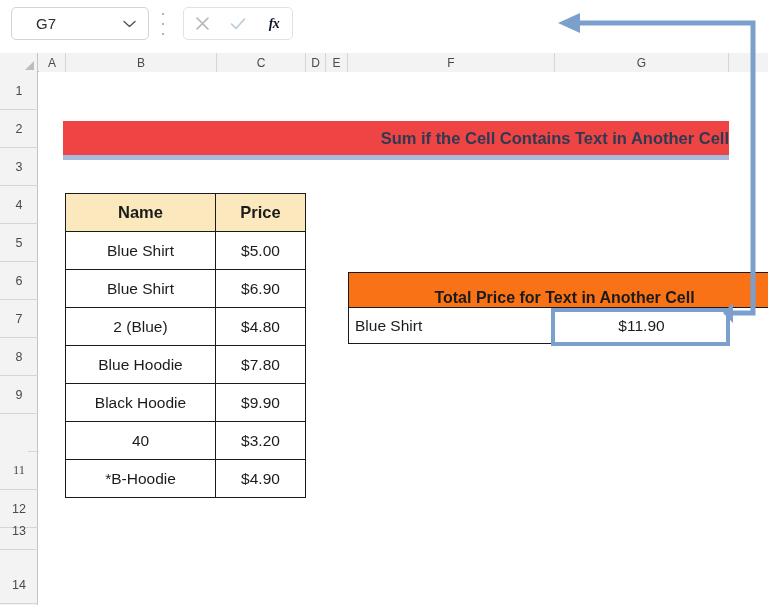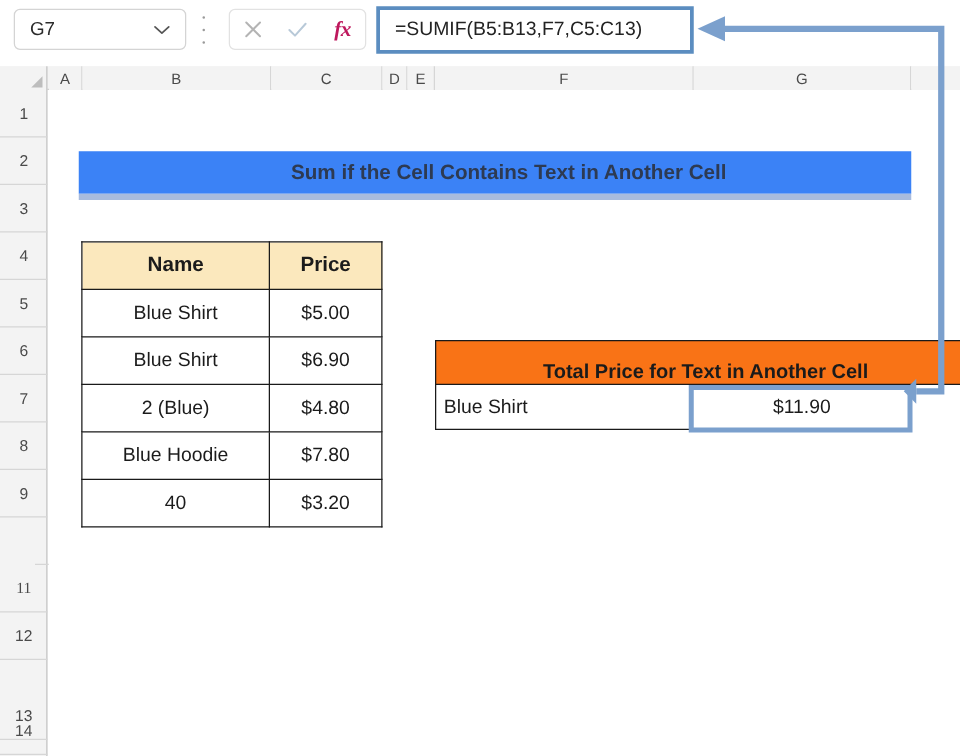--- a/index.html
+++ b/index.html
@@ -15,21 +15,21 @@
   .fbar {
     position: absolute; left: 0; top: 0; width: 768px; height: 50px;
     background: #ffffff;
   }
   .namebox {
     position: absolute; left: 11px; top: 7px; width: 138px; height: 33px;
     background: #ffffff; border: 1px solid #d4d4d4; border-radius: 5px;
     display: flex; align-items: center;
   }
   .namebox-text {
-    font-size: 15px; color: #2b2b2b; margin-left: 12px; flex: 1;
+    font-size: 15px; color: #2b2b2b; margin-left: 24px; flex: 1;
     font-family: "Liberation Sans", sans-serif;
   }
   .namebox-caret {
     width: 22px; margin-right: 8px; display: flex; align-items: center; justify-content: center;
   }
   .namebox-caret svg { display: block; }
 
   .kebab {
     position: absolute; left: 158px; top: 13px; width: 10px; height: 22px;
     display: flex; flex-direction: column; align-items: center; justify-content: space-between;
@@ -37,21 +37,21 @@
   .kebab i { display: block; width: 2px; height: 2px; border-radius: 50%; background: #9a9a9a; }
 
   .fbtns {
     position: absolute; left: 183px; top: 7px; width: 110px; height: 33px;
     border: 1px solid #e2e2e2; border-radius: 5px; background: #fff;
     display: flex; align-items: center; justify-content: space-around;
   }
   .fbtn { width: 30px; height: 28px; display: flex; align-items: center; justify-content: center; }
   .fx-label {
     font-family: "Liberation Serif", serif; font-style: italic;
-    font-size: 17px; font-weight: 700; color: #be185d; letter-spacing: -0.5px;
+    font-size: 14px; font-weight: 700; color: #0f172a; letter-spacing: -0.5px;
   }
 
   .formula-input {
     position: absolute; left: 301px; top: 5px; width: 254px; height: 38px;
     border: 3px solid #5b8dc0; background: #ffffff;
     display: flex; align-items: center;
   }
   .formula-text {
     font-size: 15.5px; color: #232323; margin-left: 12px;
     font-family: "Liberation Sans", sans-serif; white-space: nowrap;
@@ -92,22 +92,22 @@
 
   
   .grid {
     position: absolute; left: 39px; top: 72px; width: 729px; height: 533px;
     background: #ffffff; overflow: hidden;
   }
 
   
   .banner {
     position: absolute; left: 24px; top: 49px; width: 666px; height: 34px;
-    background: #3b82f6;
-    display: flex; align-items: center; justify-content: center; padding-left: 22px;
+    background: #ef4444;
+    display: flex; align-items: center; justify-content: flex-end; padding-left: 22px;
   }
   .banner-text {
     font-size: 16.5px; font-weight: 700; color: #2d3a52;
     font-family: "Liberation Sans", sans-serif;
   }
   .banner-rule {
     position: absolute; left: 24px; top: 83px; width: 666px; height: 5px;
     background: #a8bbdd;
   }
 
@@ -201,23 +201,20 @@
       <span class="fbtn">
         <svg width="16" height="14" viewBox="0 0 16 14">
             <path d="M1.5 7 L6 11.5 L14.5 2" fill="none" stroke="#b8c9d8" stroke-width="1.6" stroke-linecap="round" stroke-linejoin="round"></path>
           </svg>
       </span>
       <span class="fbtn">
         <span class="fx-label">fx</span>
       </span>
     </div>
 
-    <div class="formula-input">
-      <span class="formula-text">=SUMIF(B5:B13,F7,C5:C13)</span>
-    </div>
   </div>
 
   <div class="colhdr-row">
     <div class="corner">
         <span class="corner-tri"></span>
       </div>
     <div class="colhdr" style="left:39px;width:27px;">A</div>
     <div class="colhdr" style="left:66px;width:151px;">B</div>
     <div class="colhdr" style="left:217px;width:89px;">C</div>
     <div class="colhdr" style="left:306px;width:20px;">D</div>
@@ -233,21 +230,21 @@
     <div class="rowhdr" style="top:76px;">3</div>
     <div class="rowhdr" style="top:114px;">4</div>
     <div class="rowhdr" style="top:152px;">5</div>
     <div class="rowhdr" style="top:190px;">6</div>
     <div class="rowhdr" style="top:228px;">7</div>
     <div class="rowhdr" style="top:266px;">8</div>
     <div class="rowhdr" style="top:304px;">9</div>
     <div class="rowhdr" style="top:342px;margin-left:28px;">10</div>
     <div class="rowhdr" style="top:380px;font-family:Liberation Serif, serif;">11</div>
     <div class="rowhdr" style="top:418px;">12</div>
-    <div class="rowhdr" style="top:482px;">13</div>
+    <div class="rowhdr" style="top:440px;">13</div>
     <div class="rowhdr" style="top:494px;">14</div>
   </div>
 
   <div class="grid">
 
     <div class="banner">
       <span class="banner-text">Sum if the Cell Contains Text in Another Cell</span>
     </div>
     <div class="banner-rule"></div>
 
@@ -267,22 +264,30 @@
           </tr>
           <tr>
             <td class="c-name">2 (Blue)</td>
             <td class="c-price">$4.80</td>
           </tr>
           <tr>
             <td class="c-name">Blue Hoodie</td>
             <td class="c-price">$7.80</td>
           </tr>
           <tr>
+            <td class="c-name">Black Hoodie</td>
+            <td class="c-price">$9.90</td>
+          </tr>
+          <tr>
             <td class="c-name">40</td>
             <td class="c-price">$3.20</td>
+          </tr>
+          <tr>
+            <td class="c-name">*B-Hoodie</td>
+            <td class="c-price">$4.90</td>
           </tr>
         </tbody>
     </table>
 
     <div class="rblock">
       <div class="rhdr">
         <span class="rhdr-text">Total Price for Text in Another Cell</span>
       </div>
       <div class="rrow">
         <span class="rrow-label">Blue Shirt</span>

